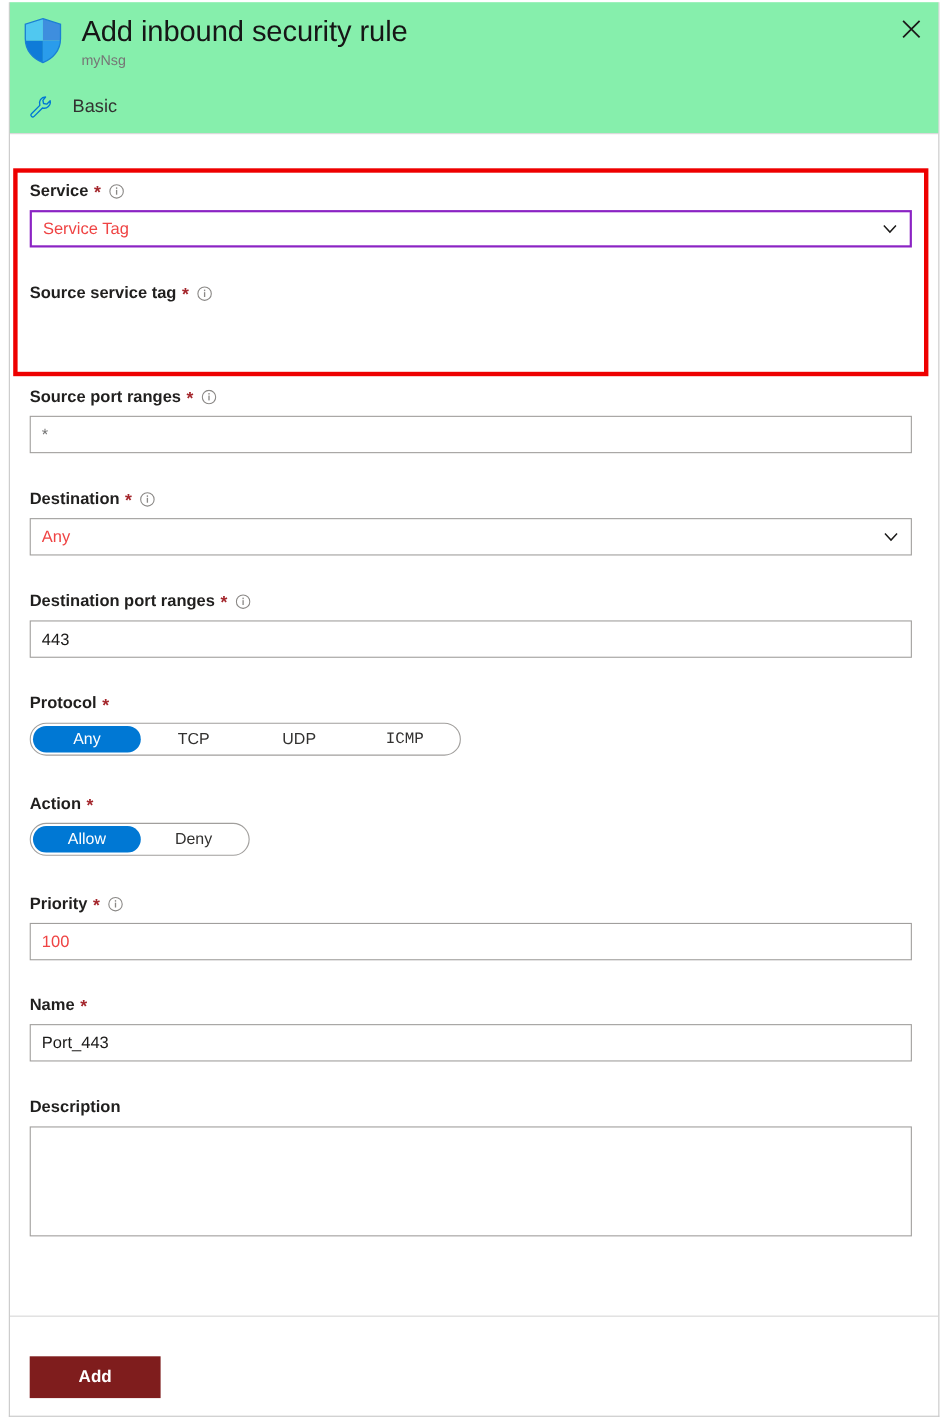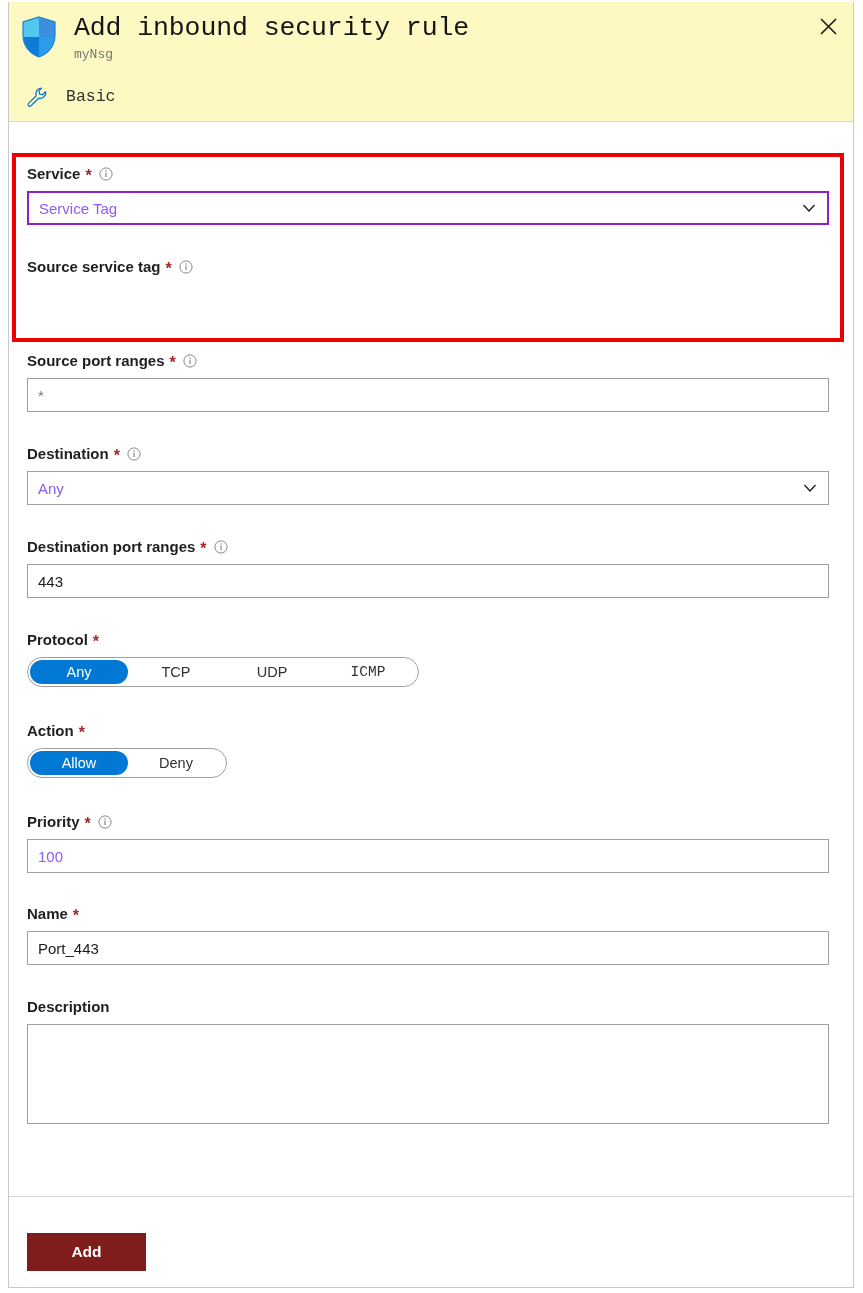--- a/index.html
+++ b/index.html
@@ -27,22 +27,21 @@
     box-sizing: border-box;
   }
 
   
   .blade-header {
     position: absolute;
     left: 0;
     top: 0;
     right: 0;
     height: 119px;
-    background: #fef9c3;
-    font-family: Liberation Mono, monospace;
+    background: #86efac;
   }
 
   .title-row {
     position: absolute;
     left: 12px;
     top: 8px;
     display: flex;
     align-items: flex-start;
   }
 
@@ -179,21 +178,21 @@
   }
   .control .value {
     flex: 1 1 auto;
     white-space: nowrap;
     overflow: hidden;
   }
   .control .value.placeholder {
     color: #767676;
   }
   .control .value.grey {
-    color: #8b5cf6;
+    color: #ef4444;
   }
   .control .value.dark {
     color: #1b1a19;
   }
   .chevron {
     flex: 0 0 auto;
     width: 16px;
     height: 16px;
     margin-left: 6px;
   }

